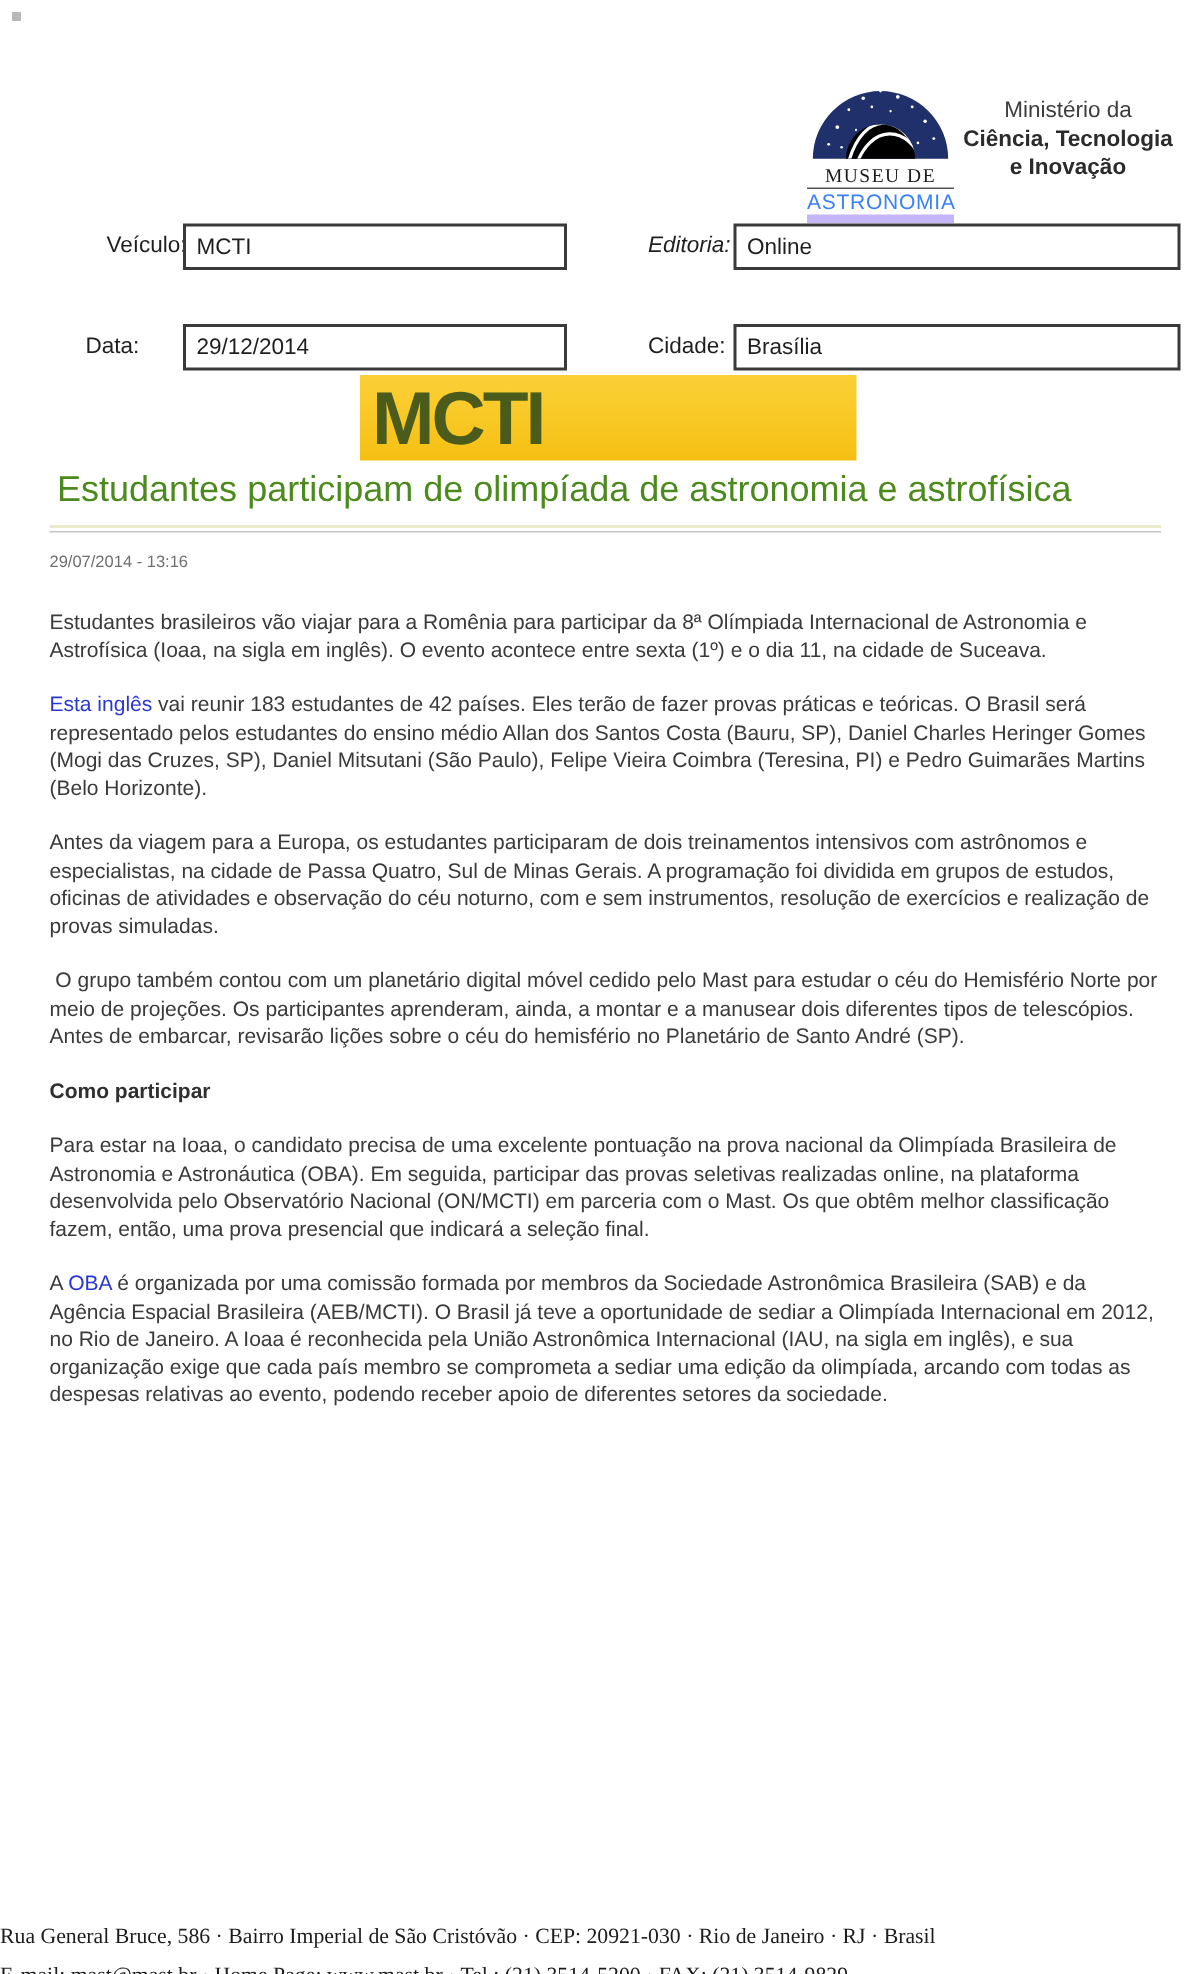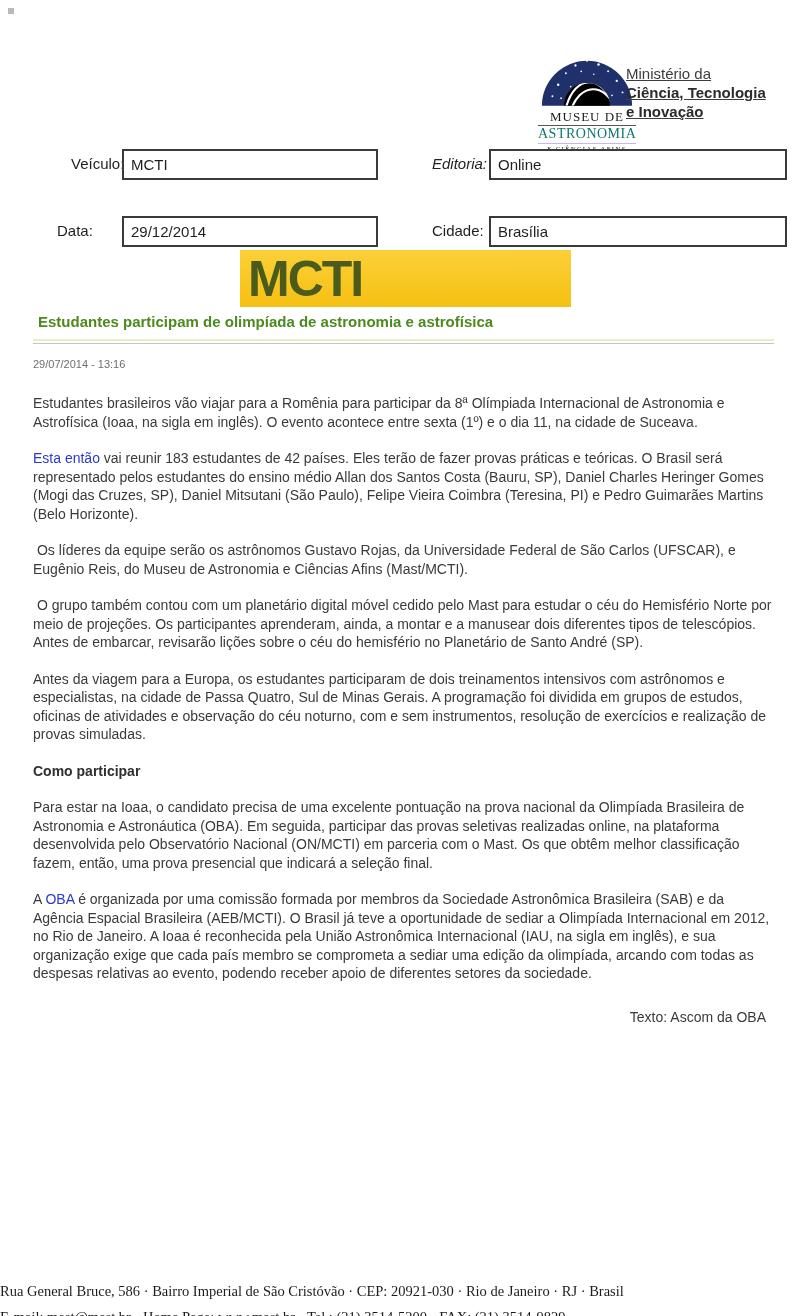--- a/index.html
+++ b/index.html
@@ -6,27 +6,27 @@
   .page {
     position:relative; width:800px; height:1316px; background:#fff;
     font-family:"Liberation Sans", sans-serif; overflow:hidden;
   }
   .artifact { position:absolute; left:8px; top:8px; width:6px; height:6px; background:#b9b9b9; }
 
   
   .mast-emblem { position:absolute; left:538px; top:48px; width:98px; text-align:center; }
   .mast-emblem svg { display:block; margin:0 auto; }
   .mast-l1 { font-family:"Liberation Serif", serif; font-size:13px; letter-spacing:1px; color:#1c1c1c; margin-top:1px; }
-  .mast-l2 { font-family:Liberation Serif, serif; font-size:14px; letter-spacing:0.5px; color:#0f766e;
-             border-top:1px solid #555; border-bottom:1px solid #c4b5fd; padding:0 0 1px; }
+  .mast-l2 { font-family:Liberation Sans, sans-serif; font-size:14px; letter-spacing:0.5px; color:#3b82f6;
+             border-top:1px solid #555; border-bottom:6px solid #c4b5fd; padding:0 0 1px; }
   .mast-l3 { font-family:"Liberation Serif", serif; font-size:6.5px; letter-spacing:1.5px; color:#1c1c1c;
              border-bottom:1px solid #555; padding:1px 0; }
 
-  .ministry { position:absolute; left:626px; top:64px; width:172px; 
-              font-size:15px; line-height:19px; color:#3d3d3d;text-decoration:underline; }
+  .ministry { position:absolute; left:626px; top:64px; width:172px; text-align:center;
+              font-size:15px; line-height:19px; color:#3d3d3d; }
   .ministry .bold { font-weight:700; color:#2b2b2b; }
 
   
   .form-label { position:absolute; height:27px; line-height:27px; font-size:15px; color:#1f1f1f; }
   .form-box   { position:absolute; height:27px; line-height:27px; box-sizing:content-box;
                 border:2px solid #3a3a3a; background:#fff; font-size:15px; color:#1f1f1f;
                 padding-left:7px; }
   .lbl-veiculo  { left:71px;  top:150px; }
   .box-veiculo  { left:122px; top:149px; width:245px; }
   .lbl-editoria { left:432px; top:150px;font-style:italic; }
@@ -39,21 +39,21 @@
   
   .mcti-banner { position:absolute; left:240px; top:250px; width:331px; height:57px;
                  background:linear-gradient(#fbd037, #f5c013); display:flex; align-items:center; }
   .mcti-acronym { font-size:50px; font-weight:700; letter-spacing:-2px; color:#4a5b1c;
                   line-height:50px; margin-left:8px; }
   .mcti-tagline { font-size:15px; font-weight:700; line-height:17px; color:#4a5b1c;
                   margin-left:5px; margin-top:10px; }
 
   
   .article { position:absolute; left:33px; top:313px; width:741px; }
-  .article-title { color:#4c8a1e; font-size:15px; font-weight:700; padding-left:5px; }
+  .article-title { color:#4c8a1e; font-size:24px; font-weight:400; padding-left:5px; }
   .article-divider { margin-top:9px; height:2px; border-top:2px solid #e9ebca;
                      border-bottom:1px solid #c4c4c4; background:#fff; }
   .article-timestamp { margin-top:14px; margin-bottom:24px; font-size:11px; color:#6f6f6f; }
   .article p { margin:0 0 18px; font-size:14px; line-height:18.5px; color:#3a3a3a; }
   .article .subheading { font-weight:700; color:#2f2f2f;margin-top:12px; }
   .article a { color:#2b38cf; text-decoration:none; cursor:pointer; }
   .byline { text-align:right; padding-right:8px; margin-top:26px; font-size:14px; color:#3a3a3a; }
 
   
   .footer { position:absolute; left:0; top:1236px; width:800px; box-sizing:border-box;
@@ -122,28 +122,26 @@
   <div class="mcti-banner">
     <div class="mcti-acronym">MCTI</div>
   </div>
 
   <div class="article">
     <div class="article-title">Estudantes participam de olimpíada de astronomia e astrofísica</div>
     <div class="article-divider"></div>
     <div class="article-timestamp">29/07/2014 - 13:16</div>
 
     <p>Estudantes brasileiros vão viajar para a Romênia para participar da 8ª Olímpiada Internacional de Astronomia e Astrofísica (Ioaa, na sigla em inglês). O evento acontece entre sexta (1º) e o dia 11, na cidade de Suceava.</p>
-    <p><a>Esta então</a><span> vai reunir 183 estudantes de 42 países. Eles terão de fazer provas práticas e teóricas. O Brasil será representado pelos estudantes do ensino médio Allan dos Santos Costa (Bauru, SP), Daniel Charles Heringer Gomes (Mogi das Cruzes, SP), Daniel Mitsutani (São Paulo), Felipe Vieira Coimbra (Teresina, PI) e Pedro Guimarães Martins (Belo Horizonte).</span></p>
-    <p>&nbsp;Os líderes da equipe serão os astrônomos Gustavo Rojas, da Universidade Federal de São Carlos (UFSCAR), e Eugênio Reis, do Museu de Astronomia e Ciências Afins (Mast/MCTI).</p>
+    <p><a>Esta inglês</a><span> vai reunir 183 estudantes de 42 países. Eles terão de fazer provas práticas e teóricas. O Brasil será representado pelos estudantes do ensino médio Allan dos Santos Costa (Bauru, SP), Daniel Charles Heringer Gomes (Mogi das Cruzes, SP), Daniel Mitsutani (São Paulo), Felipe Vieira Coimbra (Teresina, PI) e Pedro Guimarães Martins (Belo Horizonte).</span></p>
+    <p>Antes da viagem para a Europa, os estudantes participaram de dois treinamentos intensivos com astrônomos e especialistas, na cidade de Passa Quatro, Sul de Minas Gerais. A programação foi dividida em grupos de estudos, oficinas de atividades e observação do céu noturno, com e sem instrumentos, resolução de exercícios e realização de provas simuladas.</p>
     <p>&nbsp;O grupo também contou com um planetário digital móvel cedido pelo Mast para estudar o céu do Hemisfério Norte por meio de projeções. Os participantes aprenderam, ainda, a montar e a manusear dois diferentes tipos de telescópios. Antes de embarcar, revisarão lições sobre o céu do hemisfério no Planetário de Santo André (SP).</p>
-    <p>Antes da viagem para a Europa, os estudantes participaram de dois treinamentos intensivos com astrônomos e especialistas, na cidade de Passa Quatro, Sul de Minas Gerais. A programação foi dividida em grupos de estudos, oficinas de atividades e observação do céu noturno, com e sem instrumentos, resolução de exercícios e realização de provas simuladas.</p>
     <p class="subheading">Como participar</p>
     <p>Para estar na Ioaa, o candidato precisa de uma excelente pontuação na prova nacional da Olimpíada Brasileira de Astronomia e Astronáutica (OBA). Em seguida, participar das provas seletivas realizadas online, na plataforma desenvolvida pelo Observatório Nacional (ON/MCTI) em parceria com o Mast. Os que obtêm melhor classificação fazem, então, uma prova presencial que indicará a seleção final.</p>
     <p><span>A </span><a>OBA</a><span> é organizada por uma comissão formada por membros da Sociedade Astronômica Brasileira (SAB) e da Agência Espacial Brasileira (AEB/MCTI). O Brasil já teve a oportunidade de sediar a Olimpíada Internacional em 2012, no Rio de Janeiro. A Ioaa é reconhecida pela União Astronômica Internacional (IAU, na sigla em inglês), e sua organização exige que cada país membro se comprometa a sediar uma edição da olimpíada, arcando com todas as despesas relativas ao evento, podendo receber apoio de diferentes setores da sociedade.</span></p>
 
-    <div class="byline">Texto: Ascom da OBA</div>
   </div>
 
   <div class="footer">
     <div>Rua General Bruce, 586 · Bairro Imperial de São Cristóvão · CEP: 20921-030 · Rio de Janeiro · RJ · Brasil</div>
     <div>E-mail: mast@mast.br · Home Page: www.mast.br · Tel.: (21) 3514-5200 · FAX: (21) 3514-9829</div>
   </div>
 </div>
 
 </body></html>

